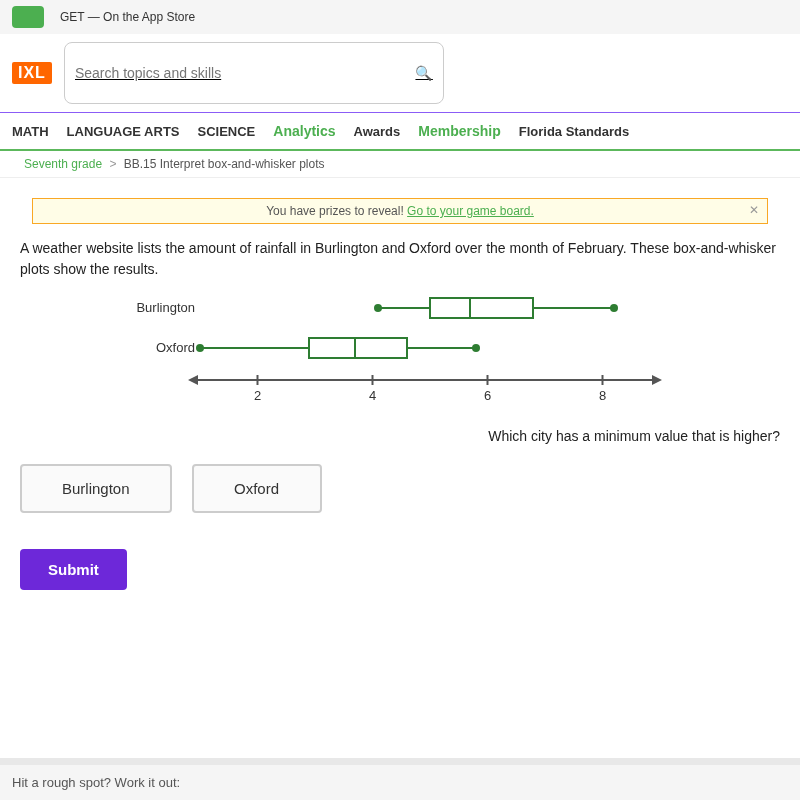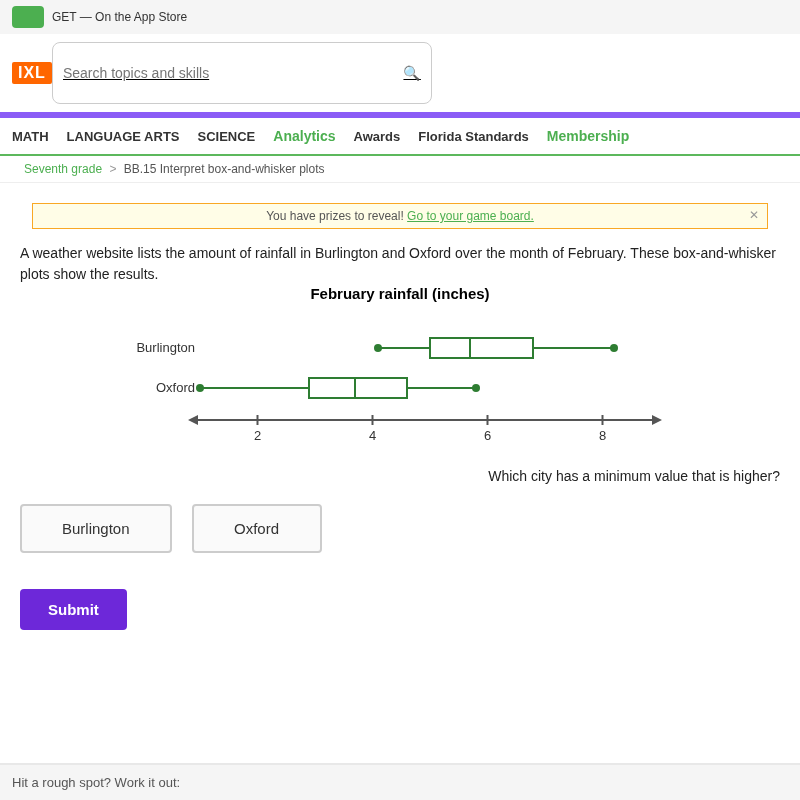--- a/index.html
+++ b/index.html
@@ -12,37 +12,37 @@
     }
 
     
     .app-banner {
       background: #f5f5f5;
       padding: 6px 12px;
       font-size: 12px;
       color: #333;
       display: flex;
       align-items: center;
-      gap: 8px;
+      gap: 16px;
     }
     .app-banner-icon {
       width: 32px;
       height: 22px;
       background: #4caf50;
       border-radius: 4px;
     }
 
     
     .header {
       background: #fff;
       padding: 8px 12px;
       display: flex;
       align-items: center;
-      gap: 0;
-      border-bottom: 6px solid #8b5cf6;
+      gap: 12px;
+      border-bottom: 1px solid #8b5cf6;
     }
     .logo {
       background: #ff6600;
       color: #fff;
       font-weight: bold;
       font-size: 16px;
       padding: 2px 6px;
       border-radius: 2px;
       letter-spacing: 1px;
     }
@@ -221,43 +221,42 @@
     <span class="search-icon">🔍</span>
   </div>
 </div>
 
 <div class="nav">
   <span class="nav-item">MATH</span>
   <span class="nav-item">LANGUAGE ARTS</span>
   <span class="nav-item">SCIENCE</span>
   <span class="nav-item green">Analytics</span>
   <span class="nav-item">Awards</span>
+  <span class="nav-item membership">Membership</span>
   <span class="nav-item">Florida Standards</span>
-  <span class="nav-item membership">Membership</span>
 </div>
 
 <div class="breadcrumb">
   <span style="cursor:pointer;">Seventh grade</span>
   <span class="sep">&gt;</span>
   <span class="current">BB.15 Interpret box-and-whisker plots</span>
 </div>
 
 <div class="main-content">
 
   
   <div class="notification-banner">
     <span>You have prizes to reveal! <span class="link">Go to your game board.</span></span>
     <span class="notification-close">✕</span>
   </div>
 
   
   <p class="question-text" style="margin-top:14px;">A weather website lists the amount of rainfall in Burlington and Oxford over the month of February. These box-and-whisker plots show the results.</p>
 
   
-  <div class="chart-title">February rainfall (inches)</div>
 
   
   <div class="plots-svg-container">
     <svg width="560" height="130">
 
       <text x="75" y="32" text-anchor="end" font-size="13" fill="#333">Burlington</text>
       <text x="75" y="72" text-anchor="end" font-size="13" fill="#333">Oxford</text>
 
       <line x1="258" y1="28" x2="310" y2="28" stroke="#2e7d32" stroke-width="2"></line>
 

